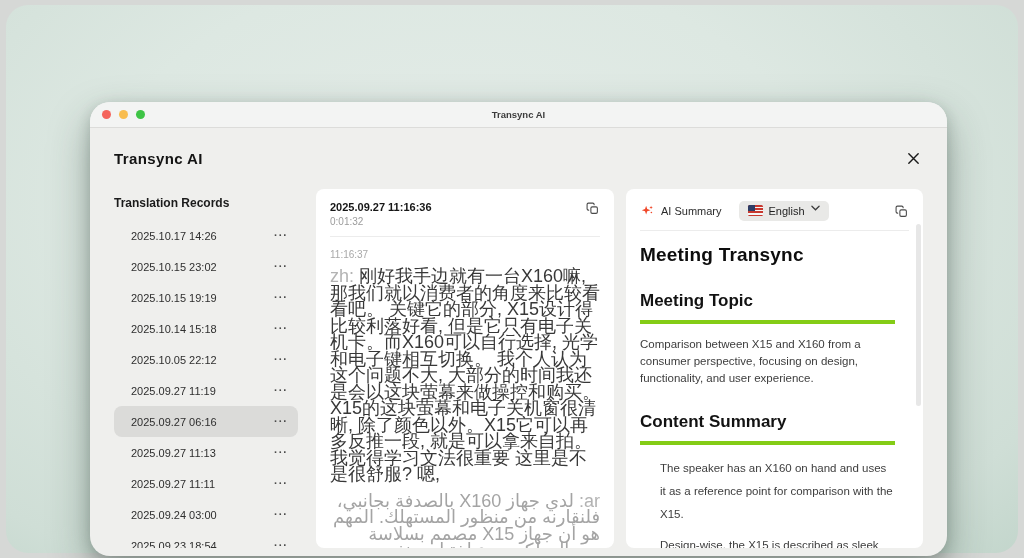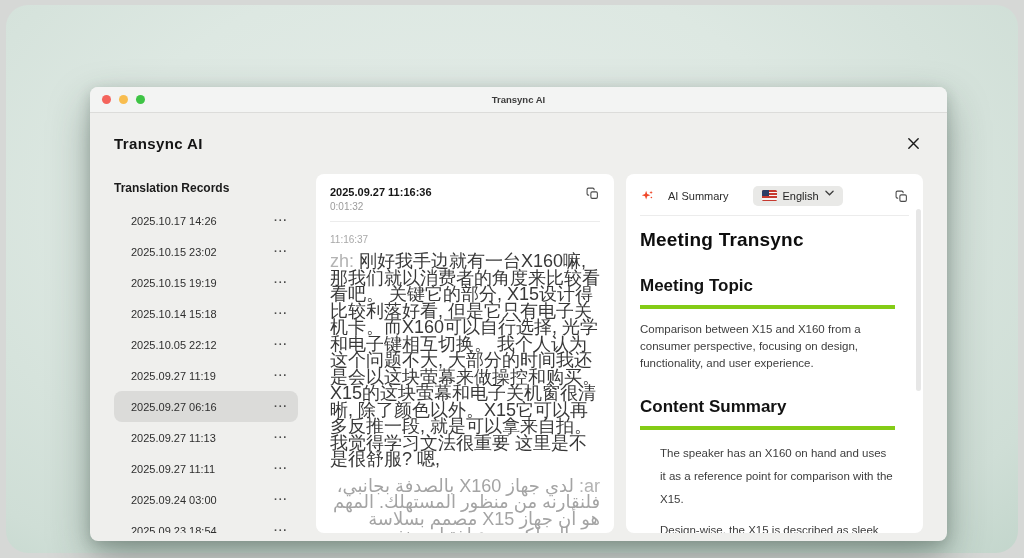--- a/index.html
+++ b/index.html
@@ -2,22 +2,22 @@
 <html><head>
 <meta charset="utf-8">
 <style>
   * { margin:0; padding:0; box-sizing:border-box; }
   html,body { width:1024px; height:558px; overflow:hidden; }
   body { font-family:"Liberation Sans","DejaVu Sans",sans-serif; background:#d6d8d6; position:relative; }
 
   .stage { position:absolute; inset:5px 6px 5px 6px; border-radius:22px;
     background: radial-gradient(ellipse at 45% 35%, #e4ece8 0%, #dde8e2 45%, #cfded6 85%, #c3d6cc 100%); }
 
-  .window { position:absolute; left:84px; top:82px; width:857px; height:454px;
-    border-radius:8px; background:#efefed; overflow:hidden;
+  .window { position:absolute; left:84px; top:97px; width:857px; height:454px;
+    border-radius:20px; background:#efefed; overflow:hidden;
     box-shadow: 0 18px 42px rgba(35,55,45,.38), 0 4px 14px rgba(35,55,45,.22); }
 
   .titlebar { height:26px; background:#f3f4f3; border-bottom:1px solid #dcdcda;
     display:flex; align-items:center; position:relative; }
   .traffic-lights { display:flex; gap:8px; padding-left:12px; }
   .tl { width:9px; height:9px; border-radius:50%; display:inline-block; }
   .tl.red { background:#f4645c; } .tl.yellow { background:#f8bd4f; } .tl.green { background:#3ec445; }
   .titlebar-title { position:absolute; left:0; right:0; text-align:center;
     font-size:9.5px; font-weight:700; color:#3c3c3c; }
 
@@ -45,21 +45,21 @@
   .icon-btn { background:none; border:none; cursor:pointer; display:flex; padding:1px; }
   .divider { border-top:1px solid #ececec; margin-top:9px; }
   .entry-time { font-size:10px; color:#a8a8a8; margin-top:12px; }
   .segment { font-size:18px; line-height:16.5px; margin-top:8px; }
   .segment .lang-label { color:#b3b3b3; }
   .segment.zh .seg-text { color:#383838; }
   .segment.ar { direction:rtl; text-align:right; margin-top:10px; }
   .segment.ar .seg-text { color:#a4a4a4; }
 
   .summary-card { flex:1; position:relative; padding:12px 14px 0 14px; overflow:hidden; }
-  .sc-left { display:flex; align-items:center; gap:14px; }
+  .sc-left { display:flex; align-items:center; gap:7px; }
   .sc-label { font-size:11px; color:#2b2b2b; }
   .lang-pill { display:flex; align-items:flex-start; gap:6px; background:#e9e9e7; border:none;
     border-radius:5px; padding:4px 9px; cursor:pointer; margin-left:10px; }
   .lang-pill .lang-text { font-size:11px; color:#1e1e1e; }
   .flag { position:relative; width:15px; height:11px; border-radius:1.5px; overflow:hidden;
     background:repeating-linear-gradient(180deg,#c7392f 0 1.6px,#f6f6f6 1.6px 3.2px); }
   .flag::before { content:""; position:absolute; left:0; top:0; width:7px; height:5.5px; background:#2c3d66; }
   .summary-head { display:flex; align-items:center; justify-content:space-between; }
   .summary-scroll { margin-top:0; height:330px; overflow:hidden; padding-right:14px; }
   .doc-title { font-size:19px; font-weight:800; color:#0d0d0d; margin-top:13px; letter-spacing:.2px; }

